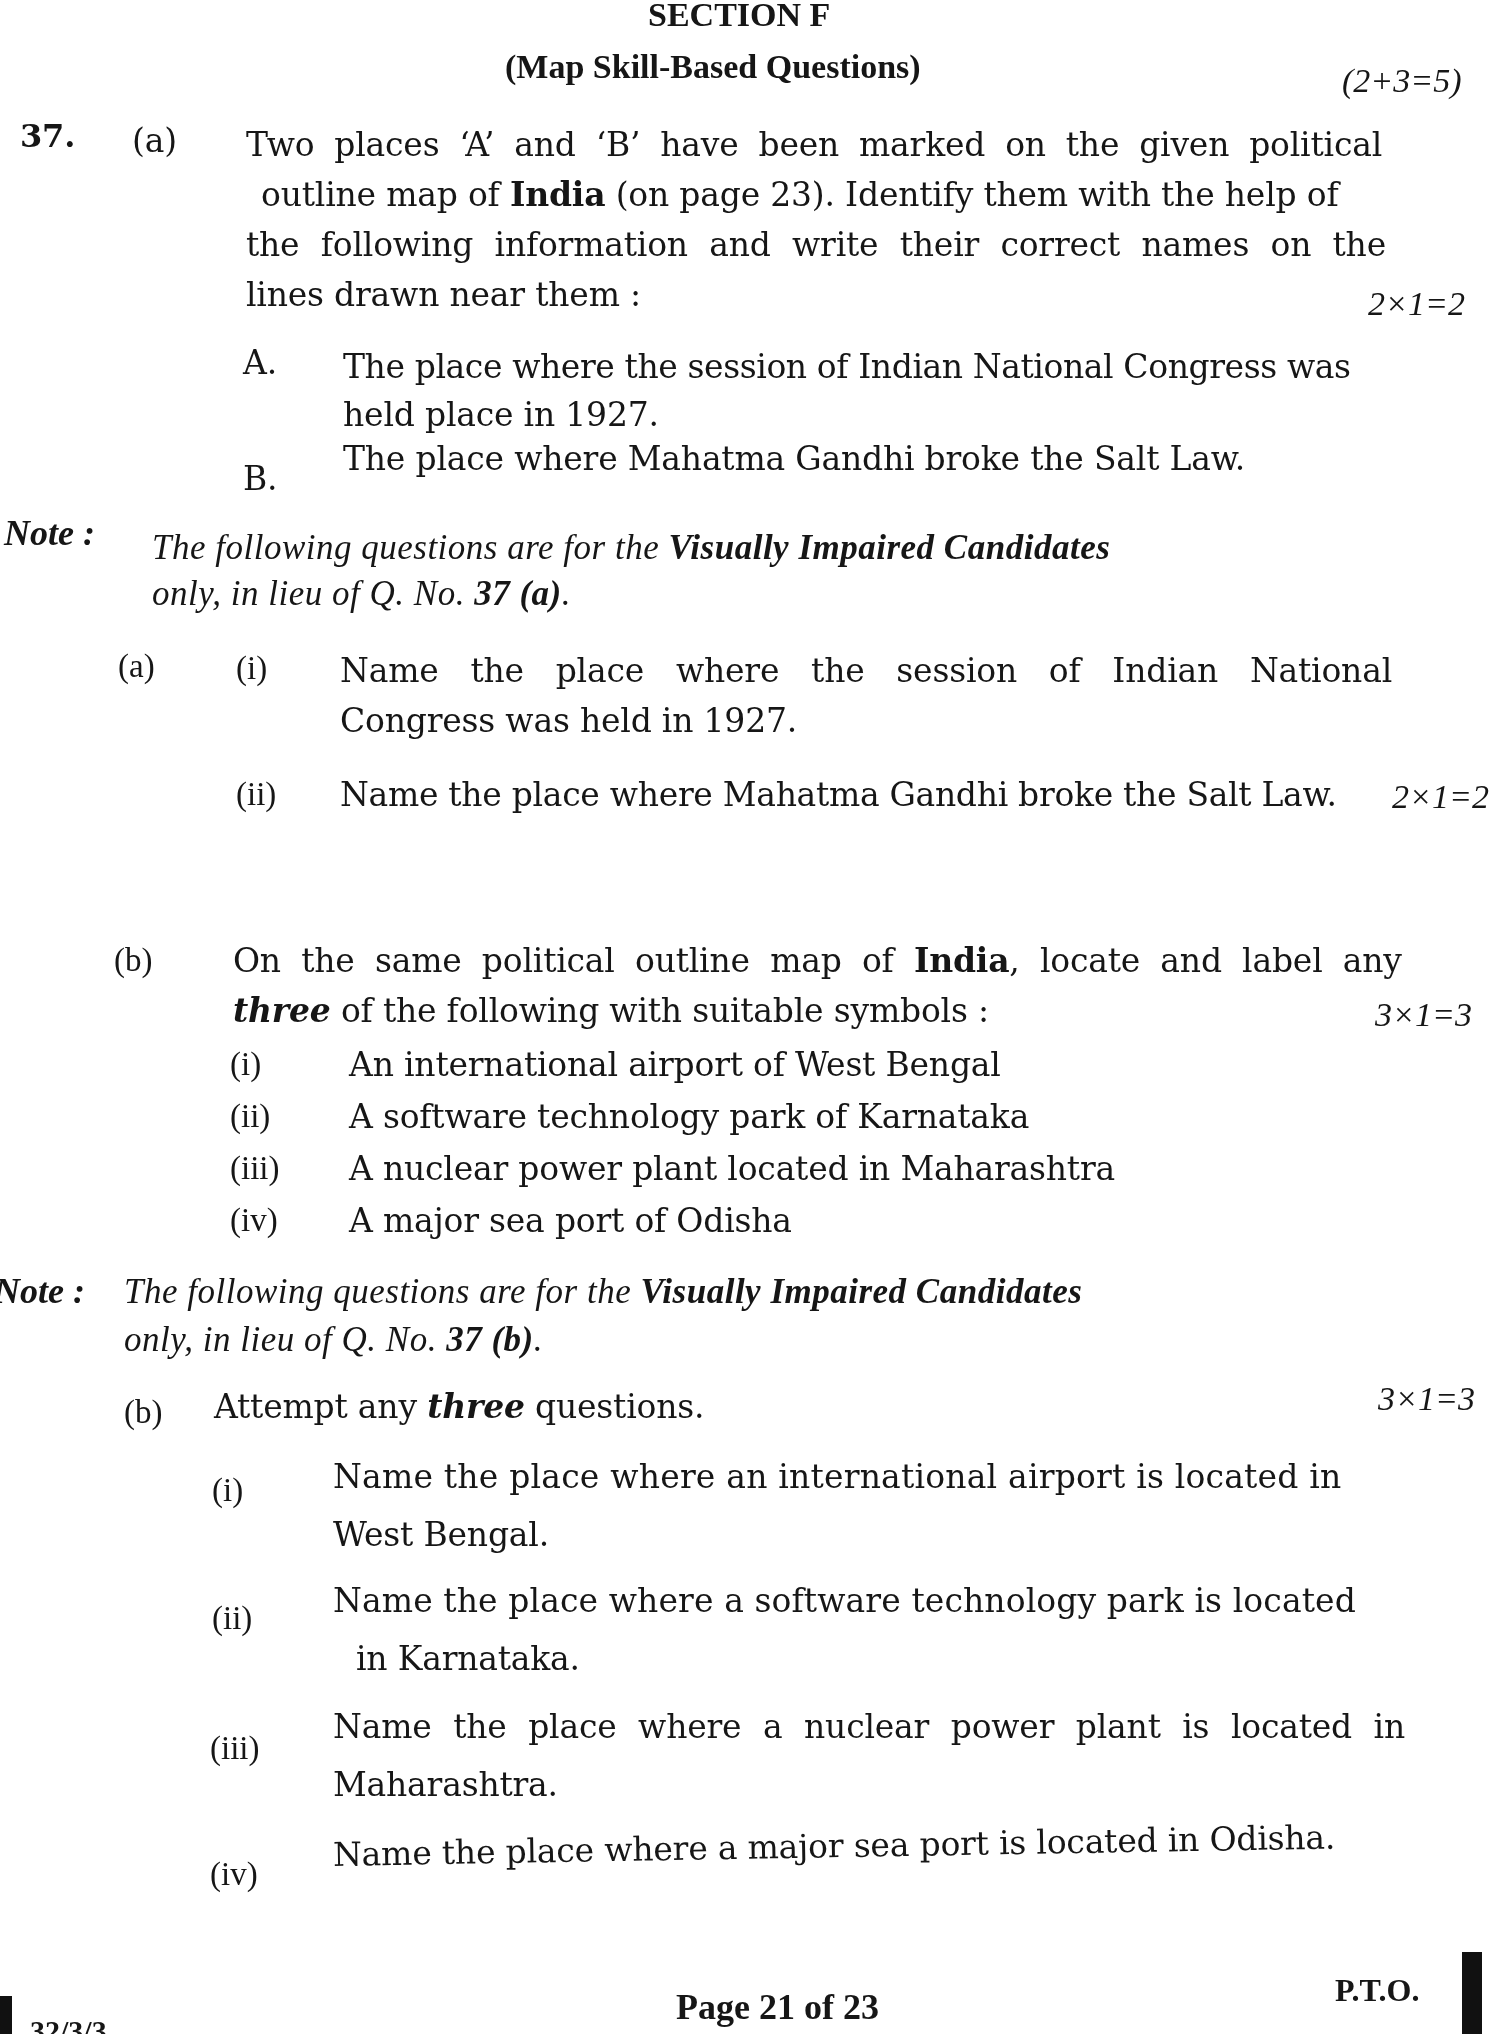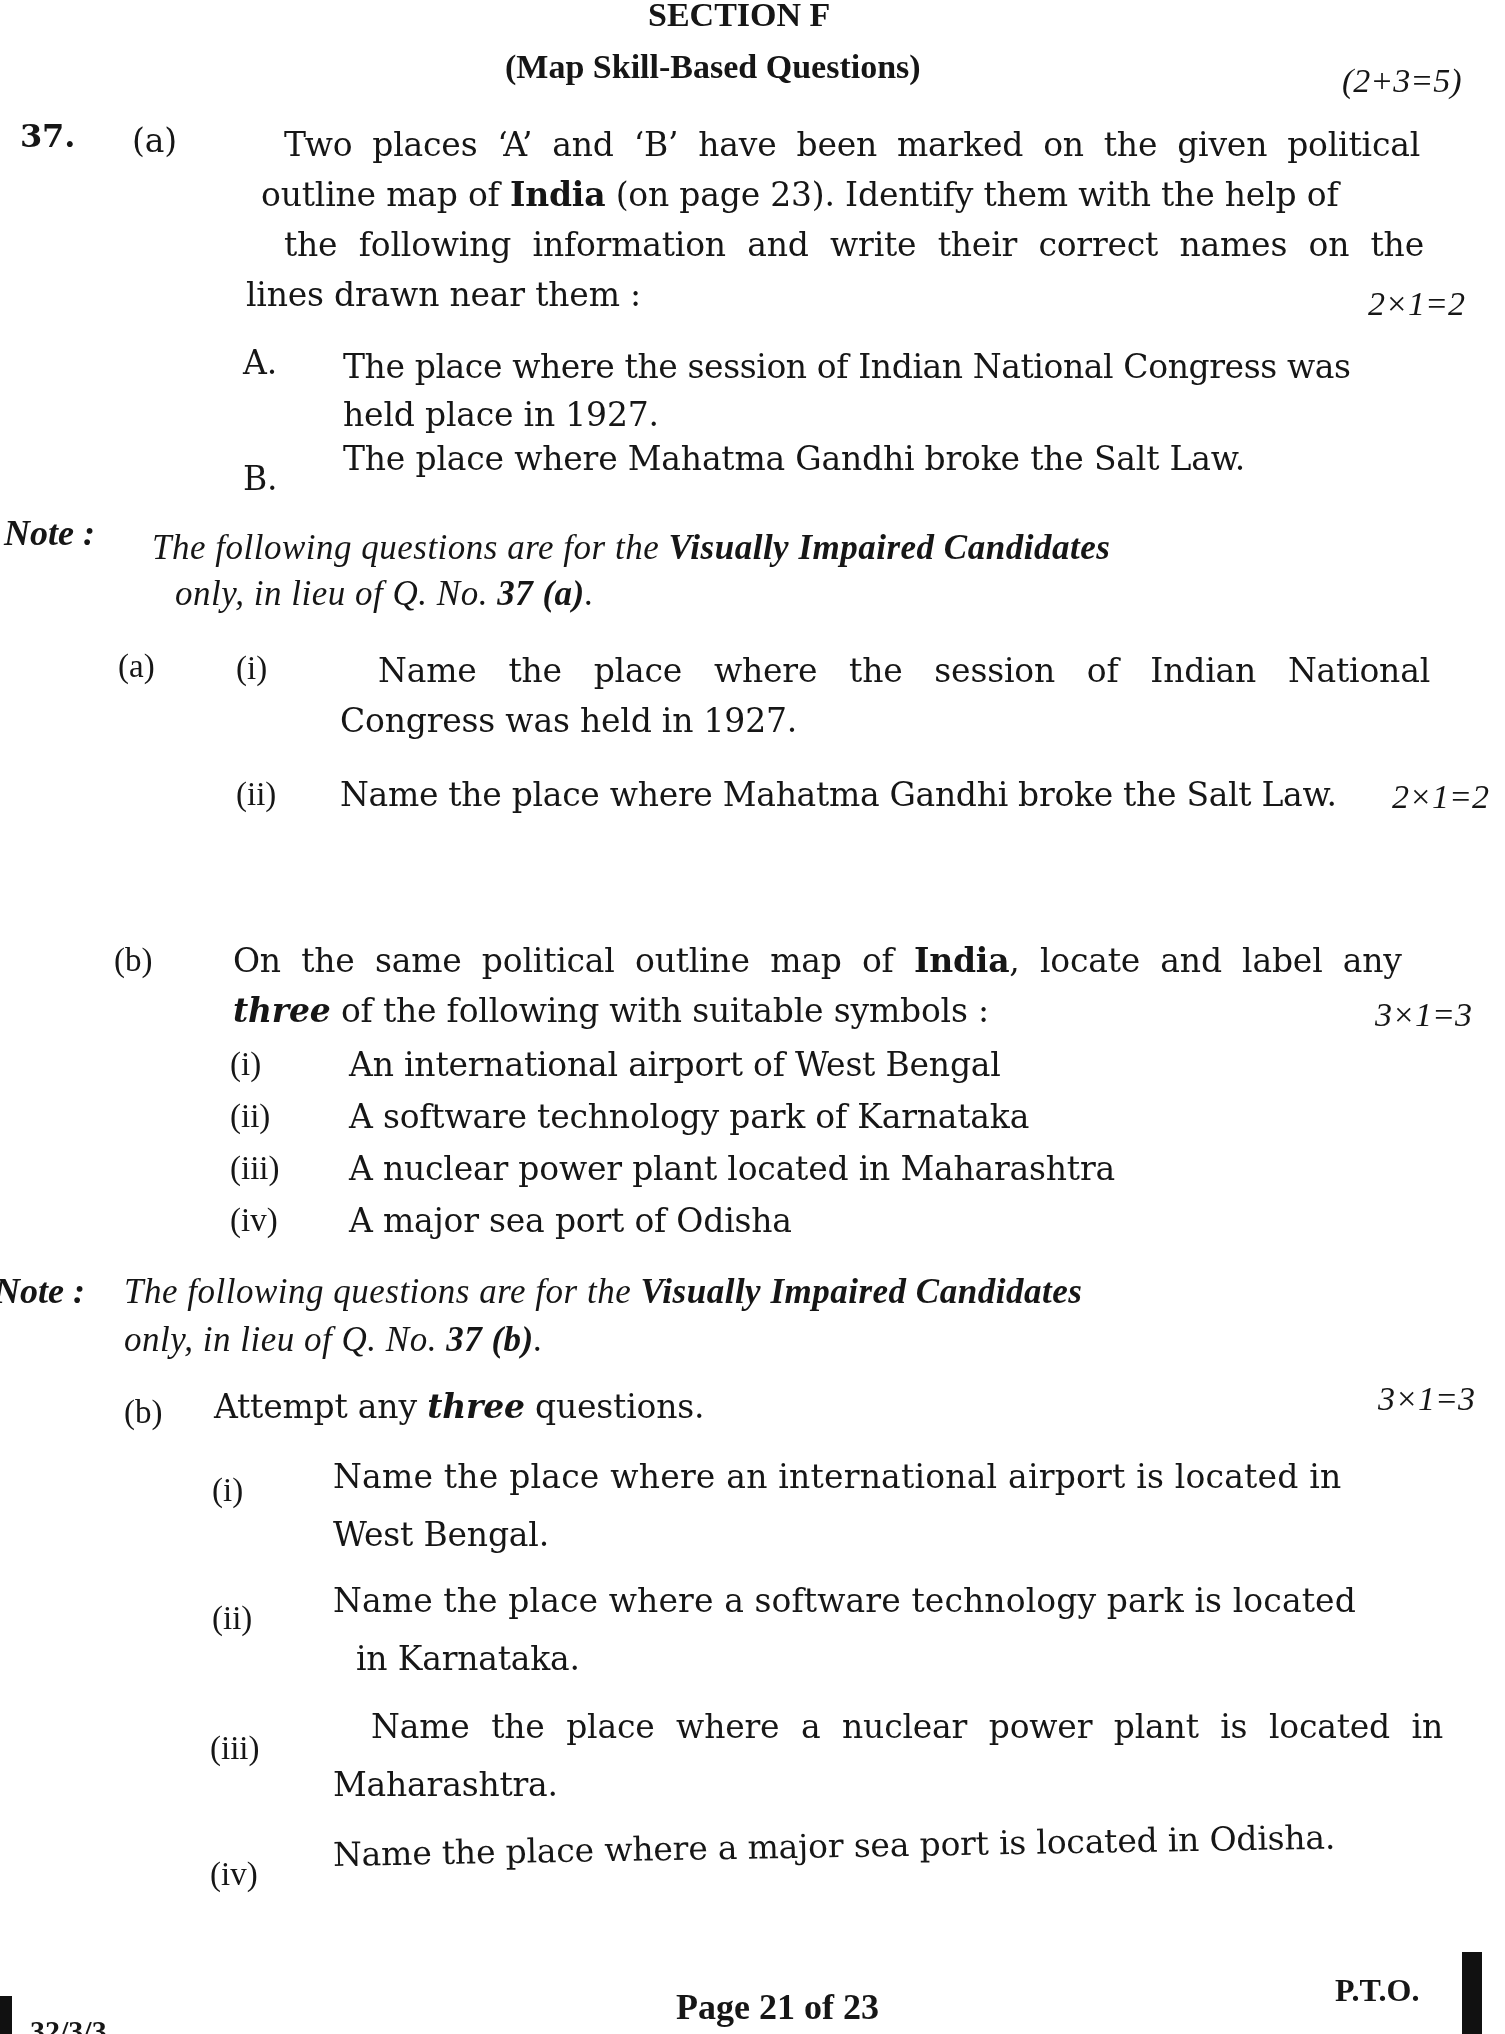--- a/index.html
+++ b/index.html
@@ -7,21 +7,21 @@
     width: 1505px; height: 2034px; position: relative; overflow: hidden;
     font-family: "DejaVu Serif", "Liberation Serif", serif;
     color: #161616;
   }
   .abs { position: absolute; white-space: nowrap; }
   .t { font-size: 33px; line-height: 1; letter-spacing: -0.2px; }
   .hdr { font-family: "Liberation Serif", "DejaVu Serif", serif; font-weight: bold; font-size: 35px; }
   .it { font-style: italic; }
   .b { font-weight: bold; }
   .marks { font-family: "Liberation Serif", "DejaVu Serif", serif; font-style: italic; font-size: 34px; }
-  .justify { text-align: justify; text-align-last: justify; white-space: normal; margin-left: 38px; }
+  .justify { text-align: justify; text-align-last: justify; white-space: normal; }
   .note-label { font-family: "Liberation Serif", "DejaVu Serif", serif; font-weight: bold; font-style: italic; font-size: 36px; }
   .note { font-family: "Liberation Serif", "DejaVu Serif", serif; font-style: italic; font-size: 35px; letter-spacing: 0.5px; }
   .roman { font-family: "Liberation Serif", "DejaVu Serif", serif; font-size: 33px; }
   .footer-bar { position: absolute; background: #111; }
 </style>
 </head>
 <body>
 
 <div class="abs hdr" style="left:648px; top:-4px; font-size:34px;">SECTION F</div>
 <div class="abs hdr" style="left:505px; top:48px; font-size:34px;">(Map Skill-Based Questions)</div>
@@ -42,21 +42,21 @@
 <div class="abs t" style="left:343px; top:350px; letter-spacing:-0.4px;">The place where the session of Indian National Congress was</div>
 <div class="abs t" style="left:343px; top:398px;">held place in 1927.</div>
 
 <div class="abs t" style="left:243px; top:462px;">B.</div>
 <div class="abs t" style="left:343px; top:442px;">The place where Mahatma Gandhi broke the Salt Law.</div>
 
 <div class="abs note-label" style="left:4px; top:512px;">Note :</div>
 <div class="abs note" style="left:152px; top:528px;">
   <span>The following questions are for the </span><span class="b">Visually Impaired Candidates</span>
 </div>
-<div class="abs note" style="left:152px; top:574px;margin-left:23px;">
+<div class="abs note" style="left:152px; top:574px;">
   <span>only, in lieu of Q. No. </span><span class="b">37 (a)</span><span>.</span>
 </div>
 
 <div class="abs roman" style="left:118px; top:648px;">(a)</div>
 <div class="abs roman" style="left:236px; top:650px;">(i)</div>
 <div class="abs t justify" style="left:340px; top:654px; width:1052px;">Name the place where the session of Indian National</div>
 <div class="abs t" style="left:340px; top:704px;">Congress was held in 1927.</div>
 
 <div class="abs roman" style="left:236px; top:776px;">(ii)</div>
 <div class="abs t" style="left:340px; top:778px; letter-spacing:-0.3px;">Name the place where Mahatma Gandhi broke the Salt Law.</div>

